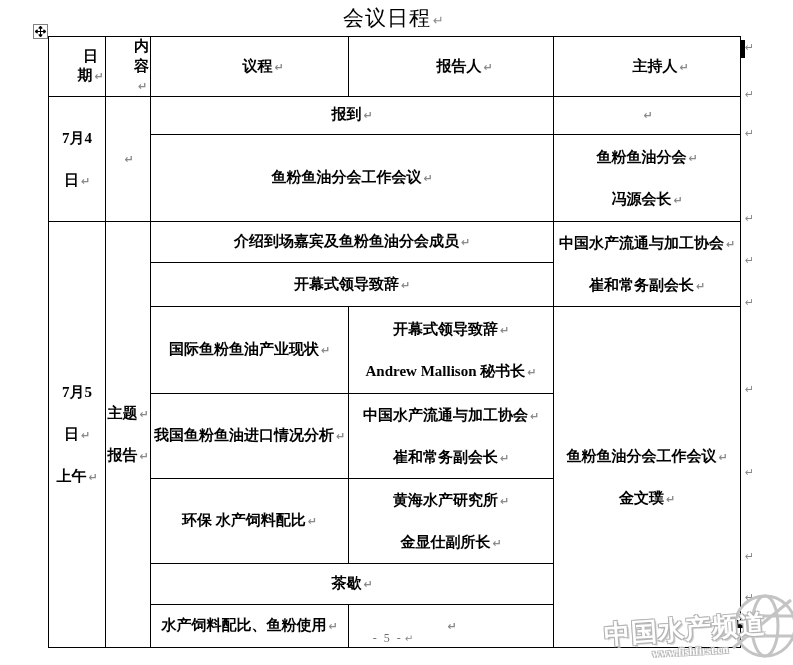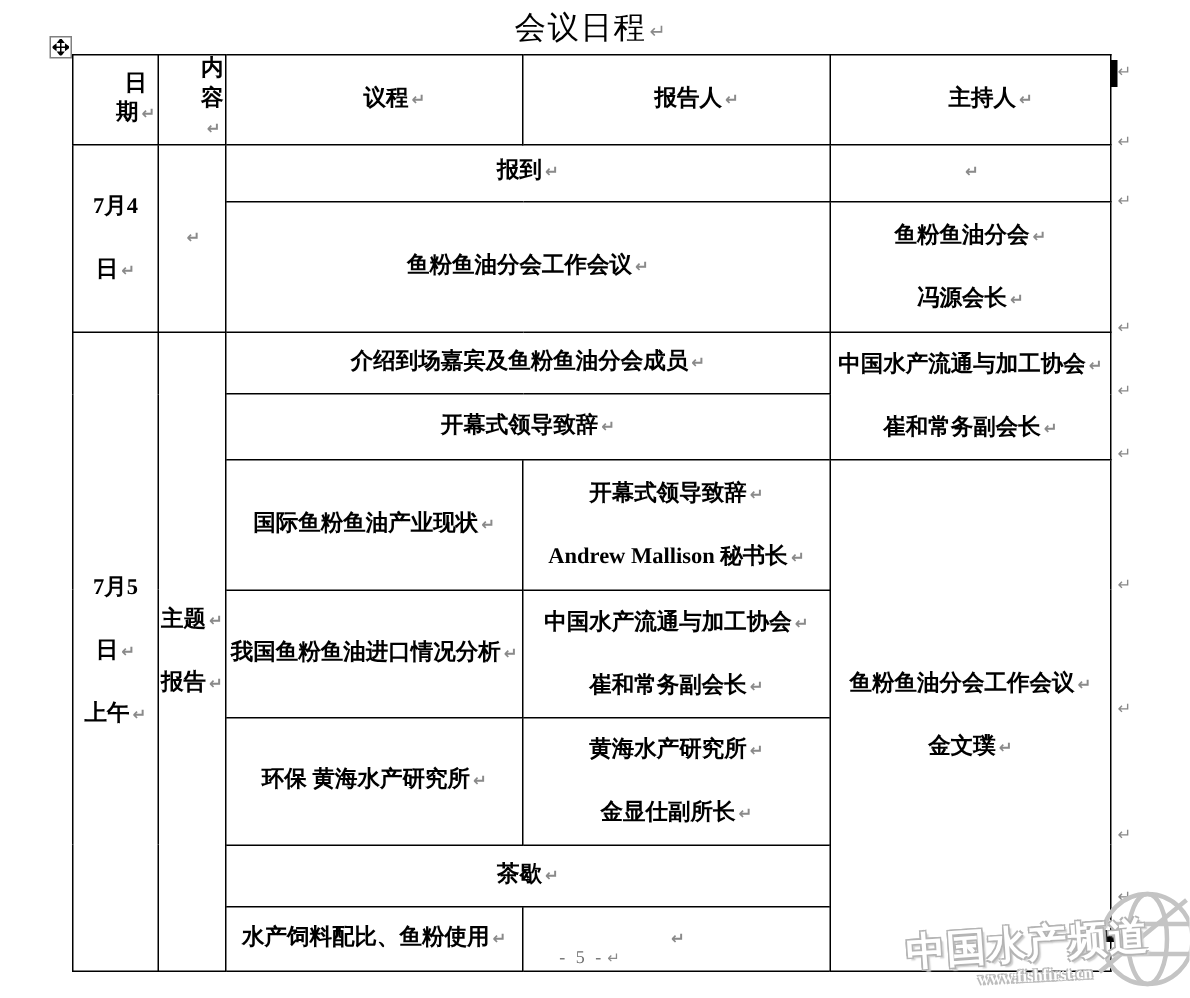--- a/index.html
+++ b/index.html
@@ -155,21 +155,21 @@
 
   <tr class="r6">
     <td><span>我国鱼粉鱼油进口情况分析</span><span class="pm">↵</span></td>
     <td>
       <div class="line"><span>中国水产流通与加工协会</span><span class="pm">↵</span></div>
       <div class="line"><span>崔和常务副会长</span><span class="pm">↵</span></div>
     </td>
   </tr>
 
   <tr class="r7">
-    <td><span>环保 黄海水产研究所</span><span class="pm">↵</span></td>
+    <td><span>环保 水产饲料配比</span><span class="pm">↵</span></td>
     <td>
       <div class="line"><span>黄海水产研究所</span><span class="pm">↵</span></div>
       <div class="line"><span>金显仕副所长</span><span class="pm">↵</span></div>
     </td>
   </tr>
 
   <tr class="r8">
     <td colspan="2"><span>茶歇</span><span class="pm">↵</span></td>
   </tr>
 

